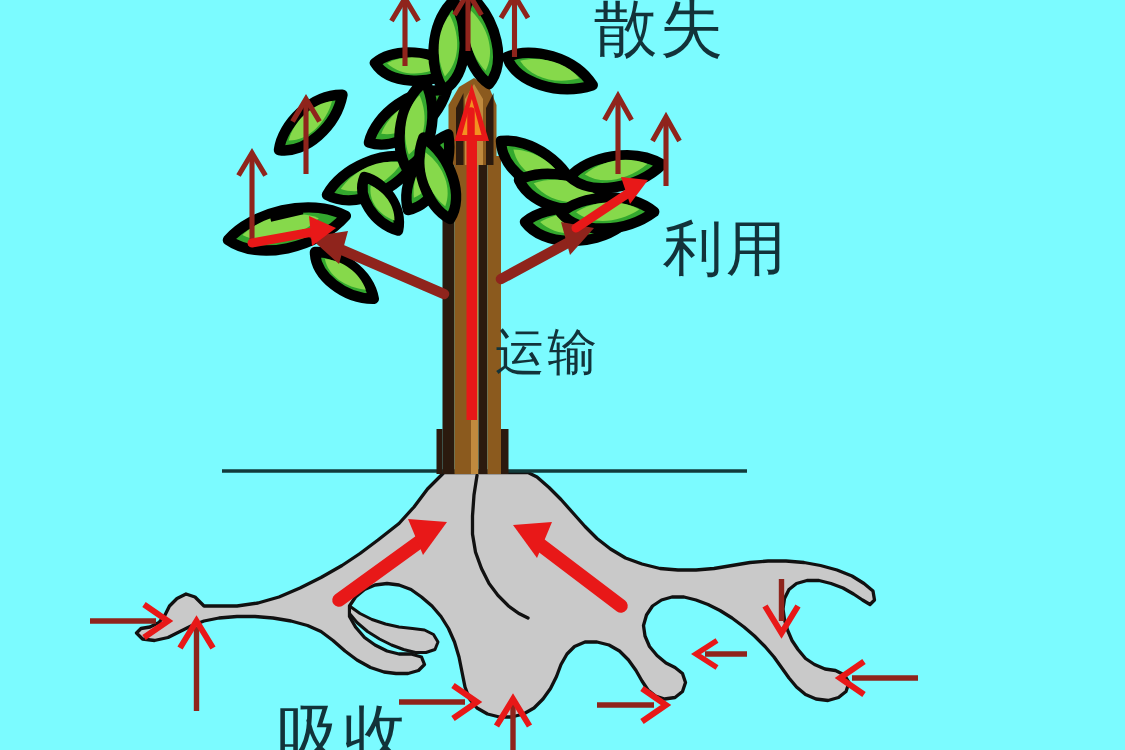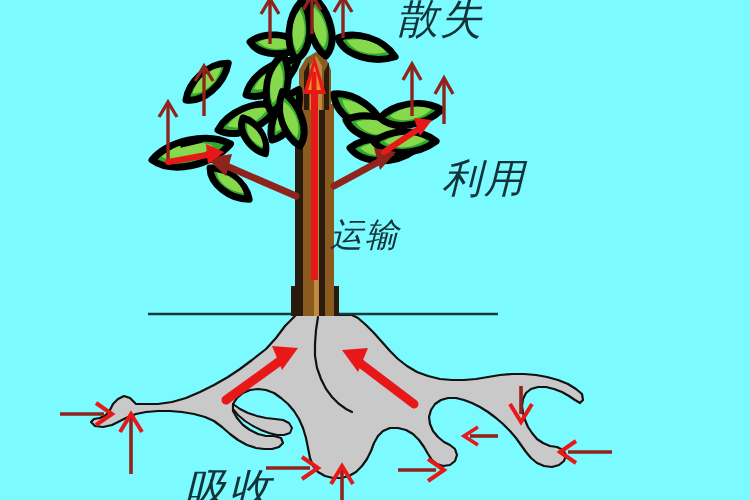--- a/index.html
+++ b/index.html
@@ -11,21 +11,20 @@
     height: 500px;
     overflow: hidden;
     font-family: "DejaVu Sans", sans-serif;
   }
   #stage {
     position: relative;
     width: 750px;
     height: 500px;
     background: #7BFBFF;
     overflow: hidden;
-    font-style: italic;
   }
   #diagram {
     position: absolute;
     left: 0;
     top: 0;
     width: 750px;
     height: 500px;
     display: block;
   }
   .label {
@@ -37,21 +36,21 @@
     line-height: 1;
     letter-spacing: 2px;
   }
   #label-loss {
     left: 396px;
     top: -2px;
     font-size: 42px;
   }
   #label-use {
     left: 442px;
-    top: 158px;
+    top: 146px;
     font-size: 40px;
   }
   #label-transport {
     left: 330px;
     top: 218px;
     font-size: 33px;
   }
   #label-absorb {
     left: 185px;
     top: 468px;

